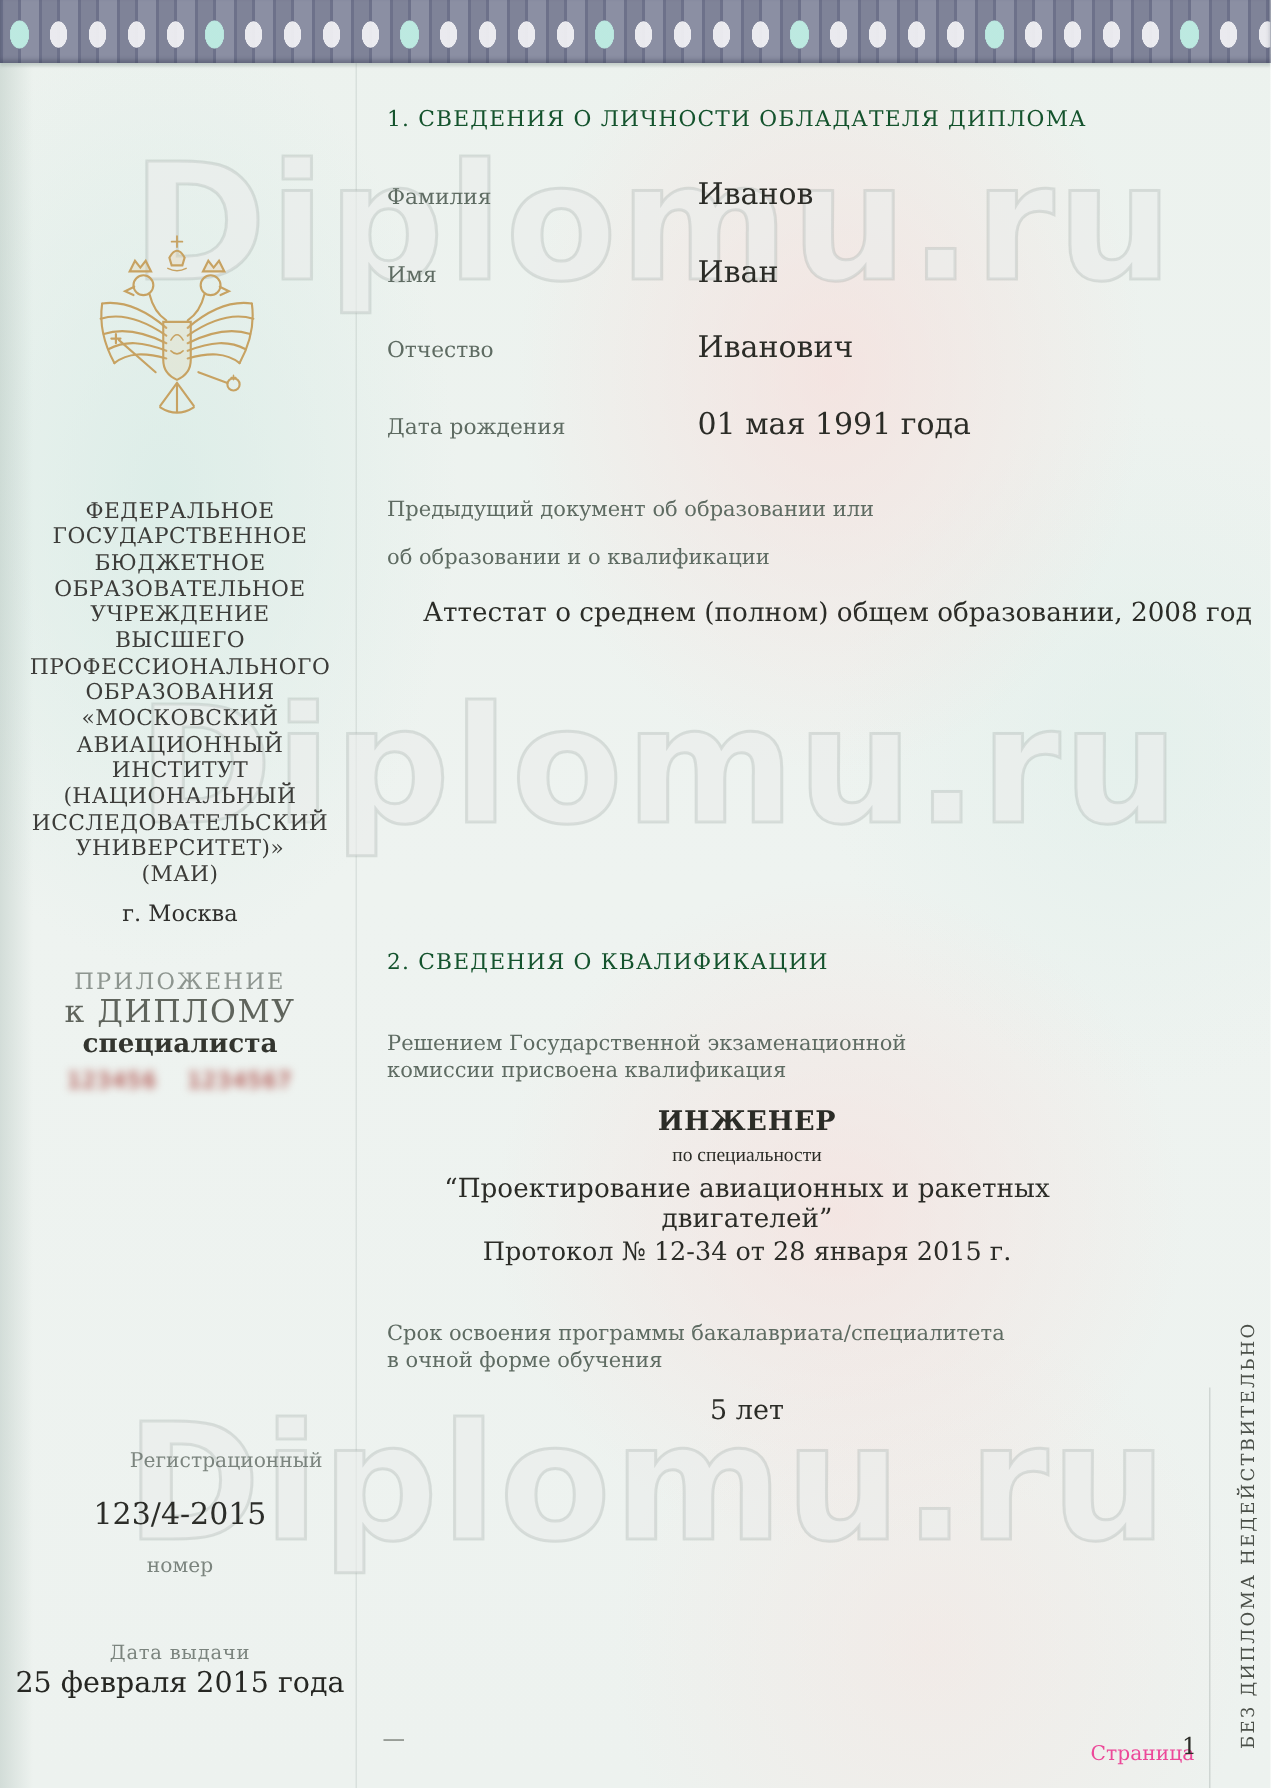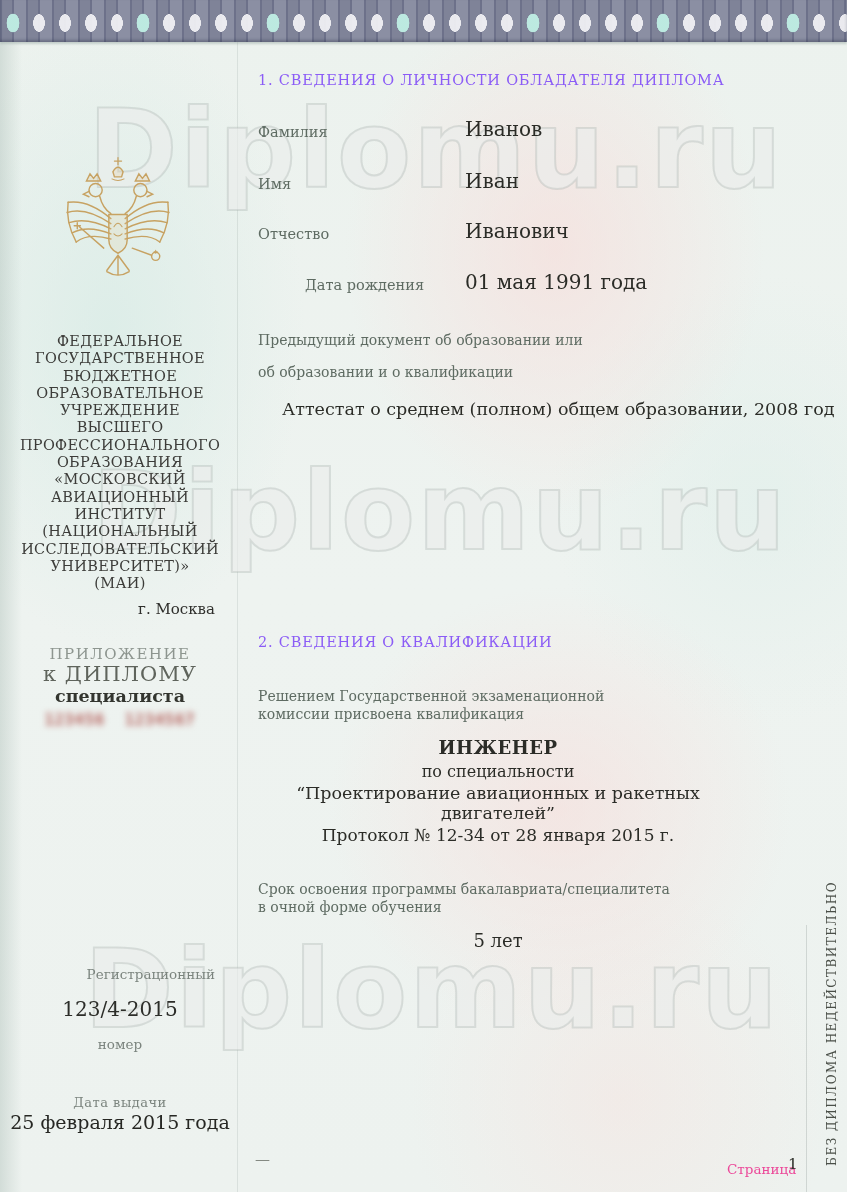--- a/index.html
+++ b/index.html
@@ -46,48 +46,48 @@
     text-shadow:0 0 1px rgba(150,162,156,0.25);
     pointer-events:none; white-space:nowrap;
   }
 
   
   .country { left:25px; top:66px; width:190px; text-align:center;
     font-size:16px; line-height:22px; letter-spacing:2px; color:#4c4c48; }
   .eagle { left:62px; top:153px; width:112px; height:174px; }
   .institution { left:10px; top:333px; width:220px; text-align:center;
     font-size:14.5px; line-height:17.3px; letter-spacing:0.3px; color:#3c3c39; }
-  .city { left:25px; top:600px; width:190px; text-align:right; font-size:15px; color:#2f2f2c; }
+  .city { left:25px; top:600px; width:190px; text-align:center; font-size:15px; color:#2f2f2c; }
   .doc1 { left:25px; top:645px; width:190px; text-align:center;
     font-size:15px; letter-spacing:1.5px; color:#8d958f; }
   .doc2 { left:25px; top:662px; width:190px; text-align:center;
     font-size:21px; letter-spacing:1px; color:#5f645c; }
   .doc3 { left:25px; top:686px; width:190px; text-align:center;
     font-size:17.5px; font-weight:600; color:#33352f; }
   .serial { left:20px; top:711px; width:200px; text-align:center;
     font-family:"DejaVu Sans Mono","Liberation Mono",monospace;
     font-size:15px; font-weight:bold; color:#b25a55;
     filter:blur(3px); letter-spacing:1px; word-spacing:10px; }
   .reg-l1 { left:25px; top:966px; width:190px; text-align:right; font-size:13.5px; color:#7b847e; }
   .reg-l2 { left:25px; top:1036px; width:190px; text-align:center; font-size:13.5px; color:#7b847e; }
   .reg-v  { left:25px; top:997px; width:190px; text-align:center; font-size:20px; color:#2c2d29; }
   .date-l { left:25px; top:1095px; width:190px; text-align:center; font-size:13px; color:#7b847e; letter-spacing:0.5px; }
   .date-v { left:10px; top:1111px; width:220px; text-align:center; font-size:19px; color:#262723; }
 
   
-  .sec-title { font-size:14.5px; letter-spacing:0.8px; color:#8b5cf6; }
+  .sec-title { font-size:14.5px; letter-spacing:0.8px; color:#14532d; }
   .s1-title { left:258px; top:72px; }
   .s2-title { left:258px; top:634px; }
   .f-label { left:258px; font-size:14.5px; color:#5e6b62; }
   .f-value { left:465px; font-size:20px; color:#2b2c27; }
   .muted-line { left:258px; font-size:14px; color:#5e6b62; }
   .prev-value { left:282px; top:399px; font-size:17.5px; color:#2b2c27; }
   .center-col { left:258px; width:480px; text-align:center; color:#2b2c27; }
   .qual   { top:737px; font-size:18px; font-weight:600; letter-spacing:0.5px; }
-  .spec-i { top:762px; font-size:16px; }
+  .spec-i { top:762px; font-size:13px;font-family:Liberation Serif, serif; }
   .spec   { top:783px; font-size:17.5px; }
   .proto  { top:825px; font-size:17px; }
   .dur-v  { top:930px; font-size:18px; }
 
   
   .dash { left:255px; top:1150px; font-size:15px; color:#81867f; }
   .page-label { left:727px; top:1161px; font-size:13.5px; color:#ec4899; }
   .page-num   { left:788px; top:1155px; font-size:15.5px; color:#2b2c27; }
 
   
@@ -196,21 +196,21 @@
 
 <div class="abs f-label" style="top:124px;">Фамилия</div>
 <div class="abs f-value" style="top:117px;">Иванов</div>
 
 <div class="abs f-label" style="top:176px;">Имя</div>
 <div class="abs f-value" style="top:169px;">Иван</div>
 
 <div class="abs f-label" style="top:226px;">Отчество</div>
 <div class="abs f-value" style="top:219px;">Иванович</div>
 
-<div class="abs f-label" style="top:277px;margin-left:47px;">Дата рождения</div>
+<div class="abs f-label" style="top:277px;">Дата рождения</div>
 <div class="abs f-value" style="top:270px;">01 мая 1991 года</div>
 
 <div class="abs muted-line" style="top:332px;">Предыдущий документ об образовании или</div>
 <div class="abs muted-line" style="top:364px;">об образовании и о квалификации</div>
 <div class="abs prev-value">Аттестат о среднем (полном) общем образовании, 2008 год</div>
 
 <div class="abs sec-title s2-title">2. СВЕДЕНИЯ О КВАЛИФИКАЦИИ</div>
 
 <div class="abs muted-line" style="top:688px;">Решением Государственной экзаменационной</div>
 <div class="abs muted-line" style="top:706px;">комиссии присвоена квалификация</div>

